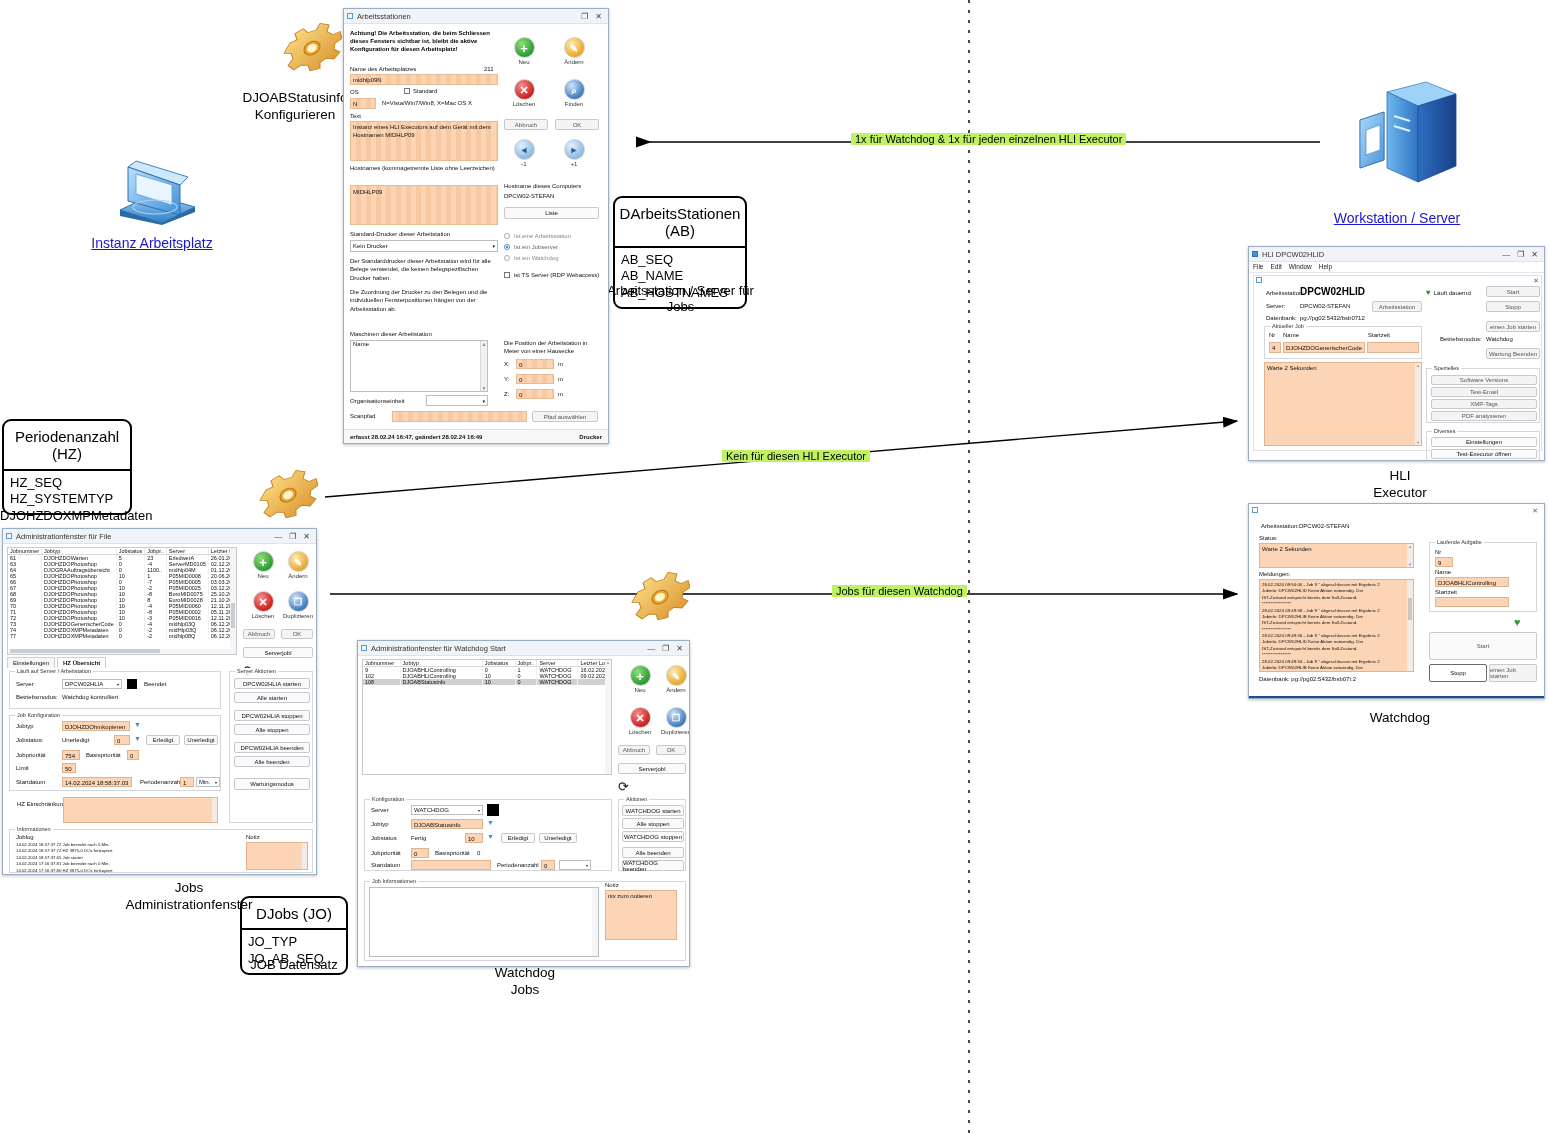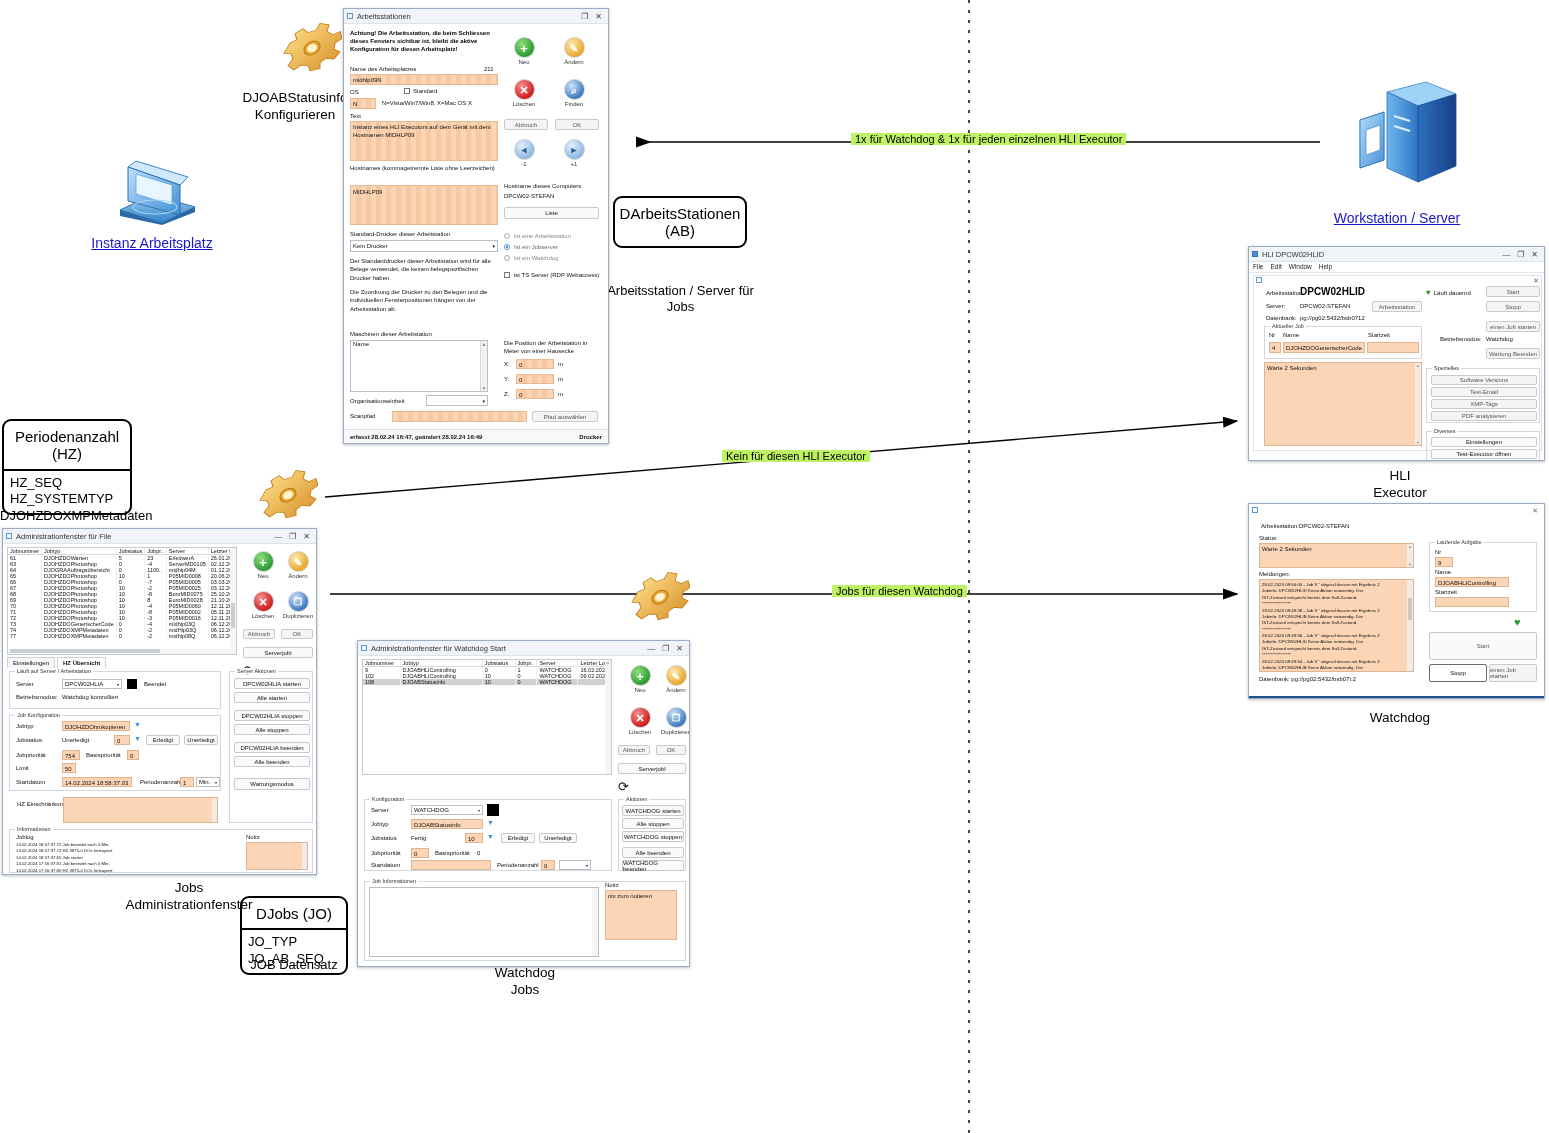--- a/index.html
+++ b/index.html
@@ -192,20 +192,25 @@
   </svg>
 </div>
 
 <div class="nodecap" style="left:225px; top:90px; width:140px; white-space:pre-line;">DJOABStatusinfo
 Konfigurieren</div>
 
 <div class="ent" style="left:613px; top:180px; width:134px;margin-top:16px;">
   <div class="hd">
     <span>DArbeitsStationen</span><br><span>(AB)</span>
   </div>
+  <div class="bd">
+    <div>AB_SEQ</div>
+    <div>AB_NAME</div>
+    <div>AB_HOSTNAMES</div>
+  </div>
 </div>
 <div class="ent-cap" style="left:598px; top:283px; width:165px; white-space:pre-line;">Arbeitsstation / Server für
 Jobs</div>
 
 <div class="ent" style="left:2px; top:419px; width:130px;">
   <div class="hd">Periodenanzahl (HZ)</div>
   <div class="bd">
     <div>HZ_SEQ</div>
     <div>HZ_SYSTEMTYP</div>
   </div>

